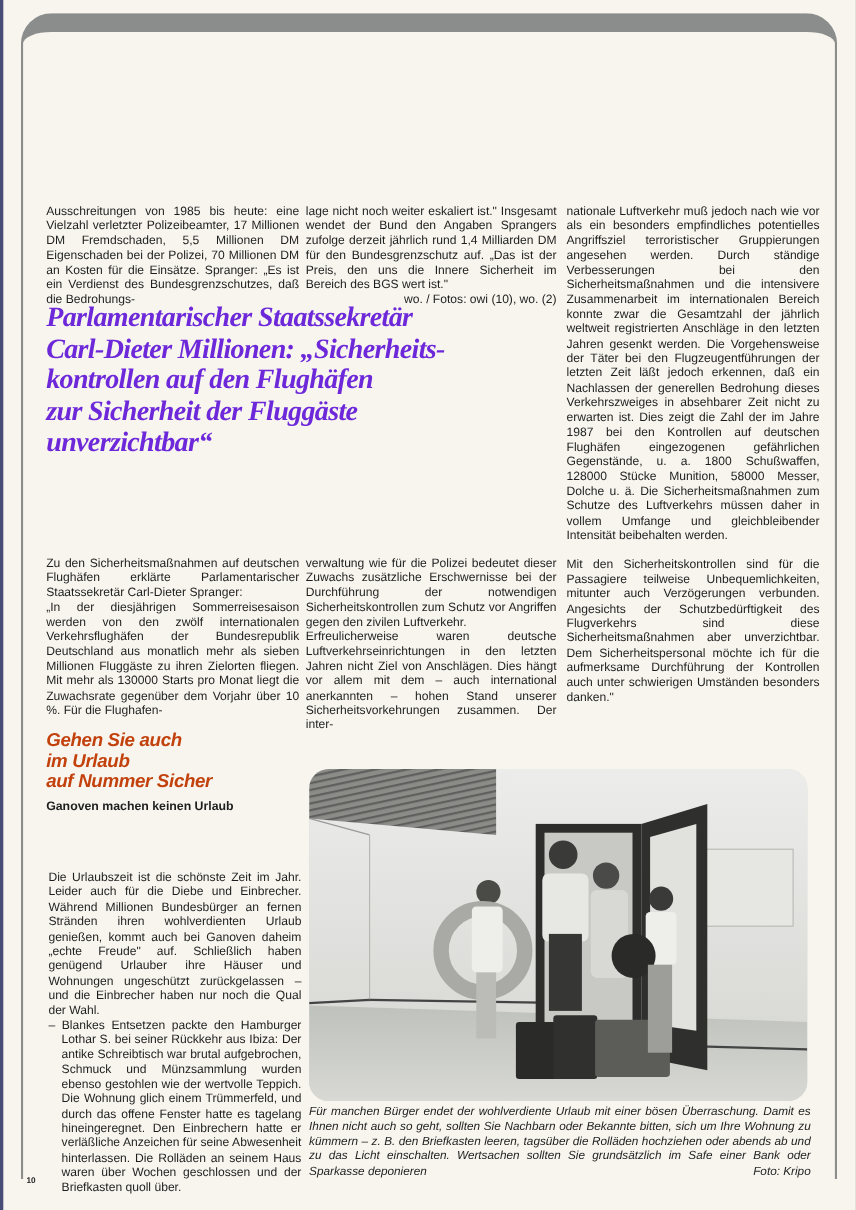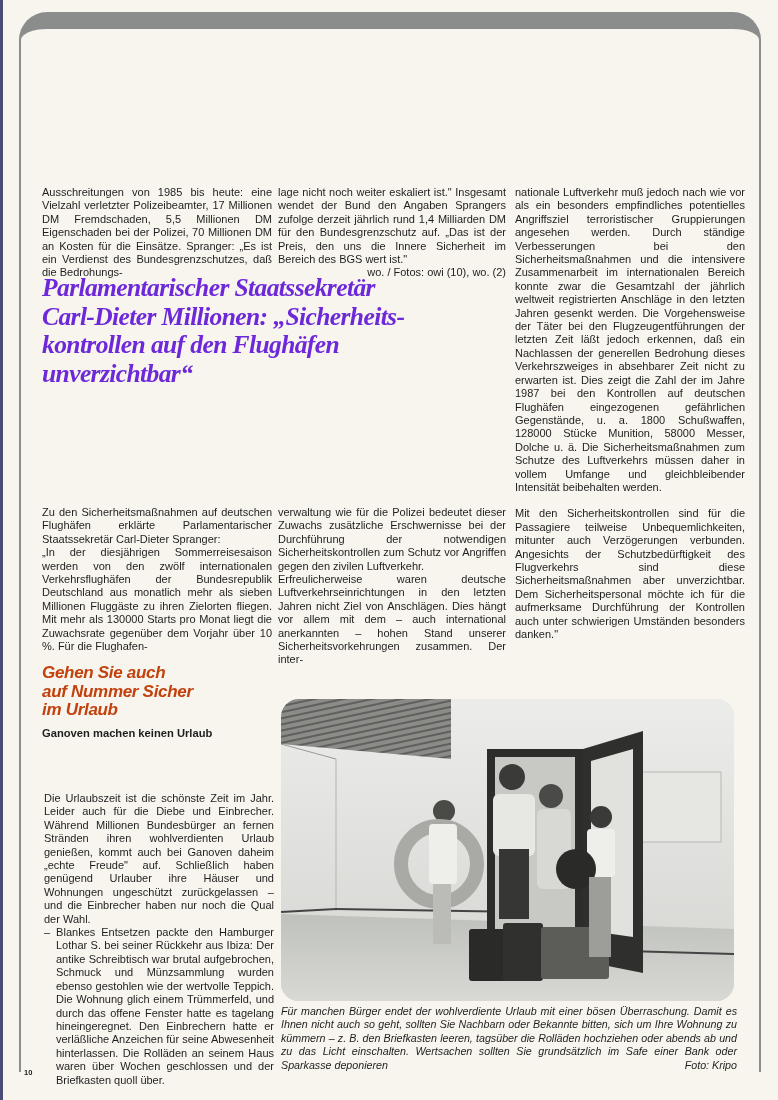--- a/index.html
+++ b/index.html
@@ -55,40 +55,41 @@
 </div>
 <div class="col" style="left:278px; top:140px; width:228px;">
   <p>lage nicht noch weiter eskaliert ist." Insgesamt wendet der Bund den Angaben Sprangers zufolge derzeit jährlich rund 1,4 Milliarden DM für den Bundesgrenzschutz auf. „Das ist der Preis, den uns die Innere Sicherheit im Bereich des BGS wert ist."</p>
   <p class="right">wo. / Fotos: owi (10), wo. (2)</p>
 </div>
 
 <div class="headline">
   <div>Parlamentarischer Staatssekretär</div>
   <div>Carl-Dieter Millionen: „Sicherheits-</div>
   <div>kontrollen auf den Flughäfen</div>
+  <div>zur Sicherheit der Fluggäste</div>
   <div>unverzichtbar“</div>
 </div>
 
 <div class="col" style="left:42px; top:460px; width:230px;">
   <p>Zu den Sicherheitsmaßnahmen auf deutschen Flughäfen erklärte Parlamentarischer Staatssekretär Carl-Dieter Spranger:</p>
   <p>„In der diesjährigen Sommerreisesaison werden von den zwölf internationalen Verkehrsflughäfen der Bundesrepublik Deutschland aus monatlich mehr als sieben Millionen Fluggäste zu ihren Zielorten fliegen. Mit mehr als 130000 Starts pro Monat liegt die Zuwachsrate gegenüber dem Vorjahr über 10 %. Für die Flughafen-</p>
 </div>
 <div class="col" style="left:278px; top:460px; width:228px;">
   <p>verwaltung wie für die Polizei bedeutet dieser Zuwachs zusätzliche Erschwernisse bei der Durchführung der notwendigen Sicherheitskontrollen zum Schutz vor Angriffen gegen den zivilen Luftverkehr.</p>
   <p>Erfreulicherweise waren deutsche Luftverkehrseinrichtungen in den letzten Jahren nicht Ziel von Anschlägen. Dies hängt vor allem mit dem – auch international anerkannten – hohen Stand unserer Sicherheitsvorkehrungen zusammen. Der inter-</p>
 </div>
 <div class="col" style="left:515px; top:140px; width:230px;">
   <p>nationale Luftverkehr muß jedoch nach wie vor als ein besonders empfindliches potentielles Angriffsziel terroristischer Gruppierungen angesehen werden. Durch ständige Verbesserungen bei den Sicherheitsmaßnahmen und die intensivere Zusammenarbeit im internationalen Bereich konnte zwar die Gesamtzahl der jährlich weltweit registrierten Anschläge in den letzten Jahren gesenkt werden. Die Vorgehensweise der Täter bei den Flugzeugentführungen der letzten Zeit läßt jedoch erkennen, daß ein Nachlassen der generellen Bedrohung dieses Verkehrszweiges in absehbarer Zeit nicht zu erwarten ist. Dies zeigt die Zahl der im Jahre 1987 bei den Kontrollen auf deutschen Flughäfen eingezogenen gefährlichen Gegenstände, u. a. 1800 Schußwaffen, 128000 Stücke Munition, 58000 Messer, Dolche u. ä. Die Sicherheitsmaßnahmen zum Schutze des Luftverkehrs müssen daher in vollem Umfange und gleichbleibender Intensität beibehalten werden.</p>
   <p class="gap">Mit den Sicherheitskontrollen sind für die Passagiere teilweise Unbequemlichkeiten, mitunter auch Verzögerungen verbunden. Angesichts der Schutzbedürftigkeit des Flugverkehrs sind diese Sicherheitsmaßnahmen aber unverzichtbar. Dem Sicherheitspersonal möchte ich für die aufmerksame Durchführung der Kontrollen auch unter schwierigen Umständen besonders danken."</p>
 </div>
 
 <div class="headline2">
   <div>Gehen Sie auch</div>
+  <div>im Urlaub</div>
   <div>auf Nummer Sicher</div>
-  <div>im Urlaub</div>
 </div>
 <div class="subhead">Ganoven machen keinen Urlaub</div>
 <div class="col" style="left:44px; top:746px; width:230px;">
   <p>Die Urlaubszeit ist die schönste Zeit im Jahr. Leider auch für die Diebe und Einbrecher. Während Millionen Bundesbürger an fernen Stränden ihren wohlverdienten Urlaub genießen, kommt auch bei Ganoven daheim „echte Freude" auf. Schließlich haben genügend Urlauber ihre Häuser und Wohnungen ungeschützt zurückgelassen – und die Einbrecher haben nur noch die Qual der Wahl.</p>
   <p class="dash-item">– Blankes Entsetzen packte den Hamburger Lothar S. bei seiner Rückkehr aus Ibiza: Der antike Schreibtisch war brutal aufgebrochen, Schmuck und Münzsammlung wurden ebenso gestohlen wie der wertvolle Teppich. Die Wohnung glich einem Trümmerfeld, und durch das offene Fenster hatte es tagelang hineingeregnet. Den Einbrechern hatte er verläßliche Anzeichen für seine Abwesenheit hinterlassen. Die Rolläden an seinem Haus waren über Wochen geschlossen und der Briefkasten quoll über.</p>
 </div>
 
 <div class="photo">
   <svg width="453" height="302" viewBox="0 0 453 302">
     <defs>

